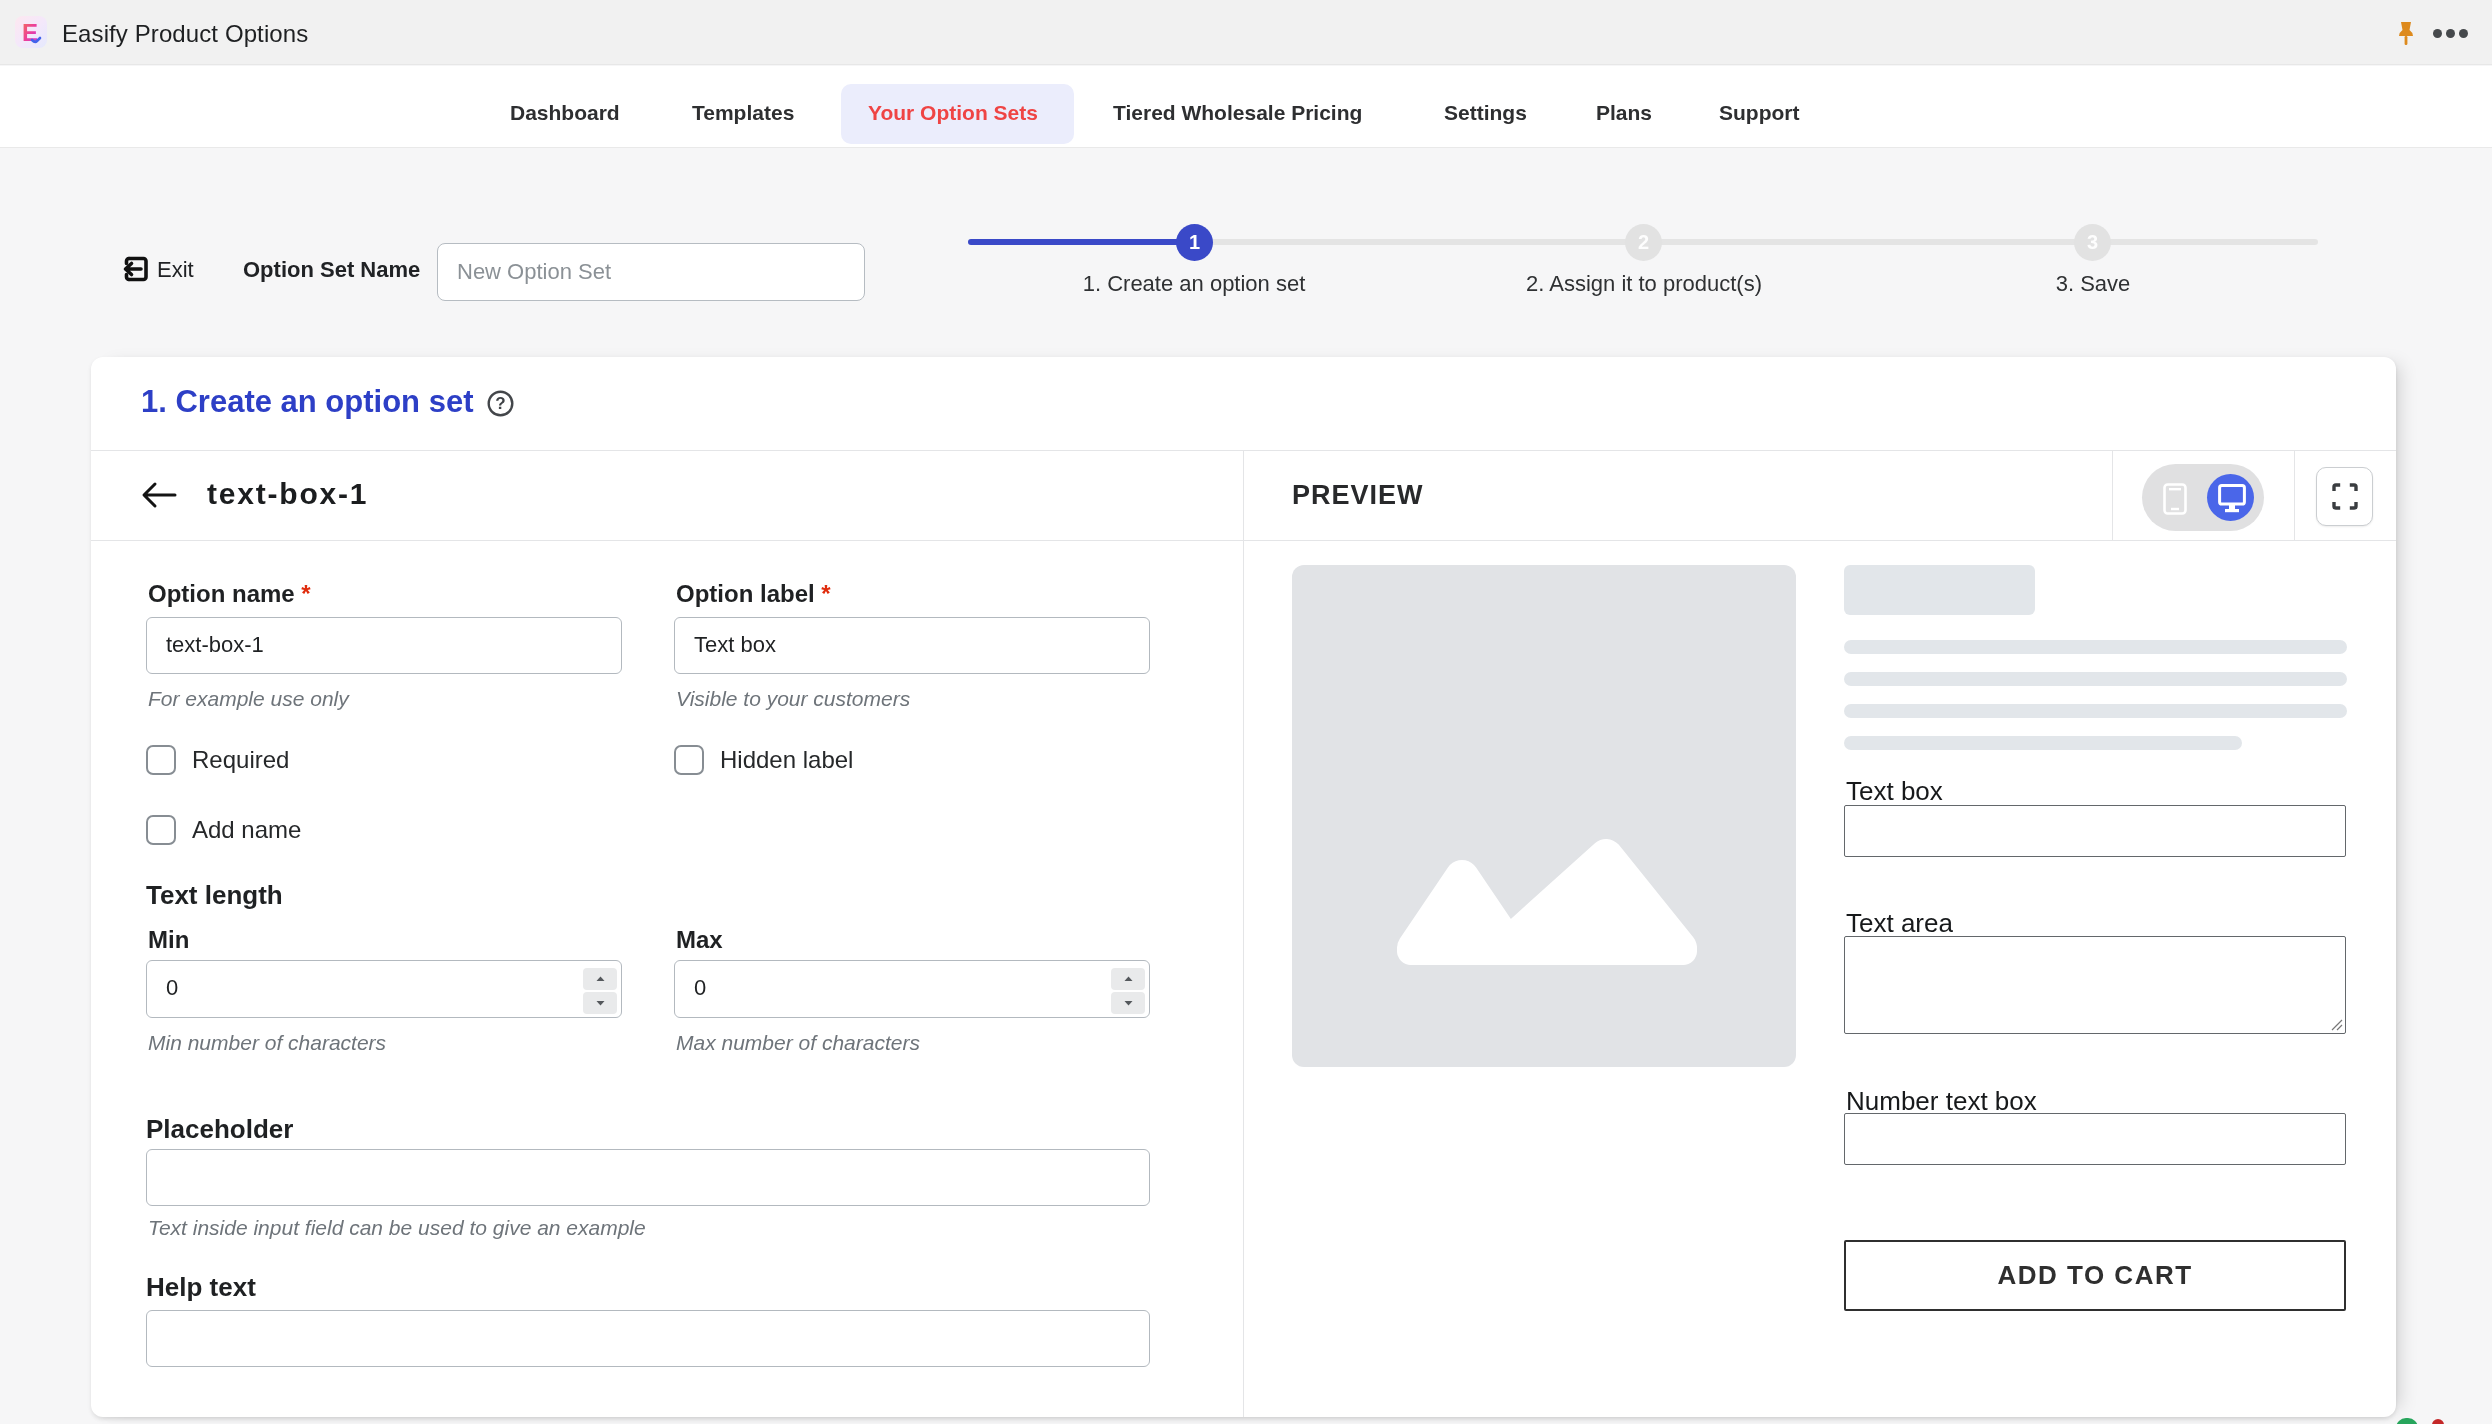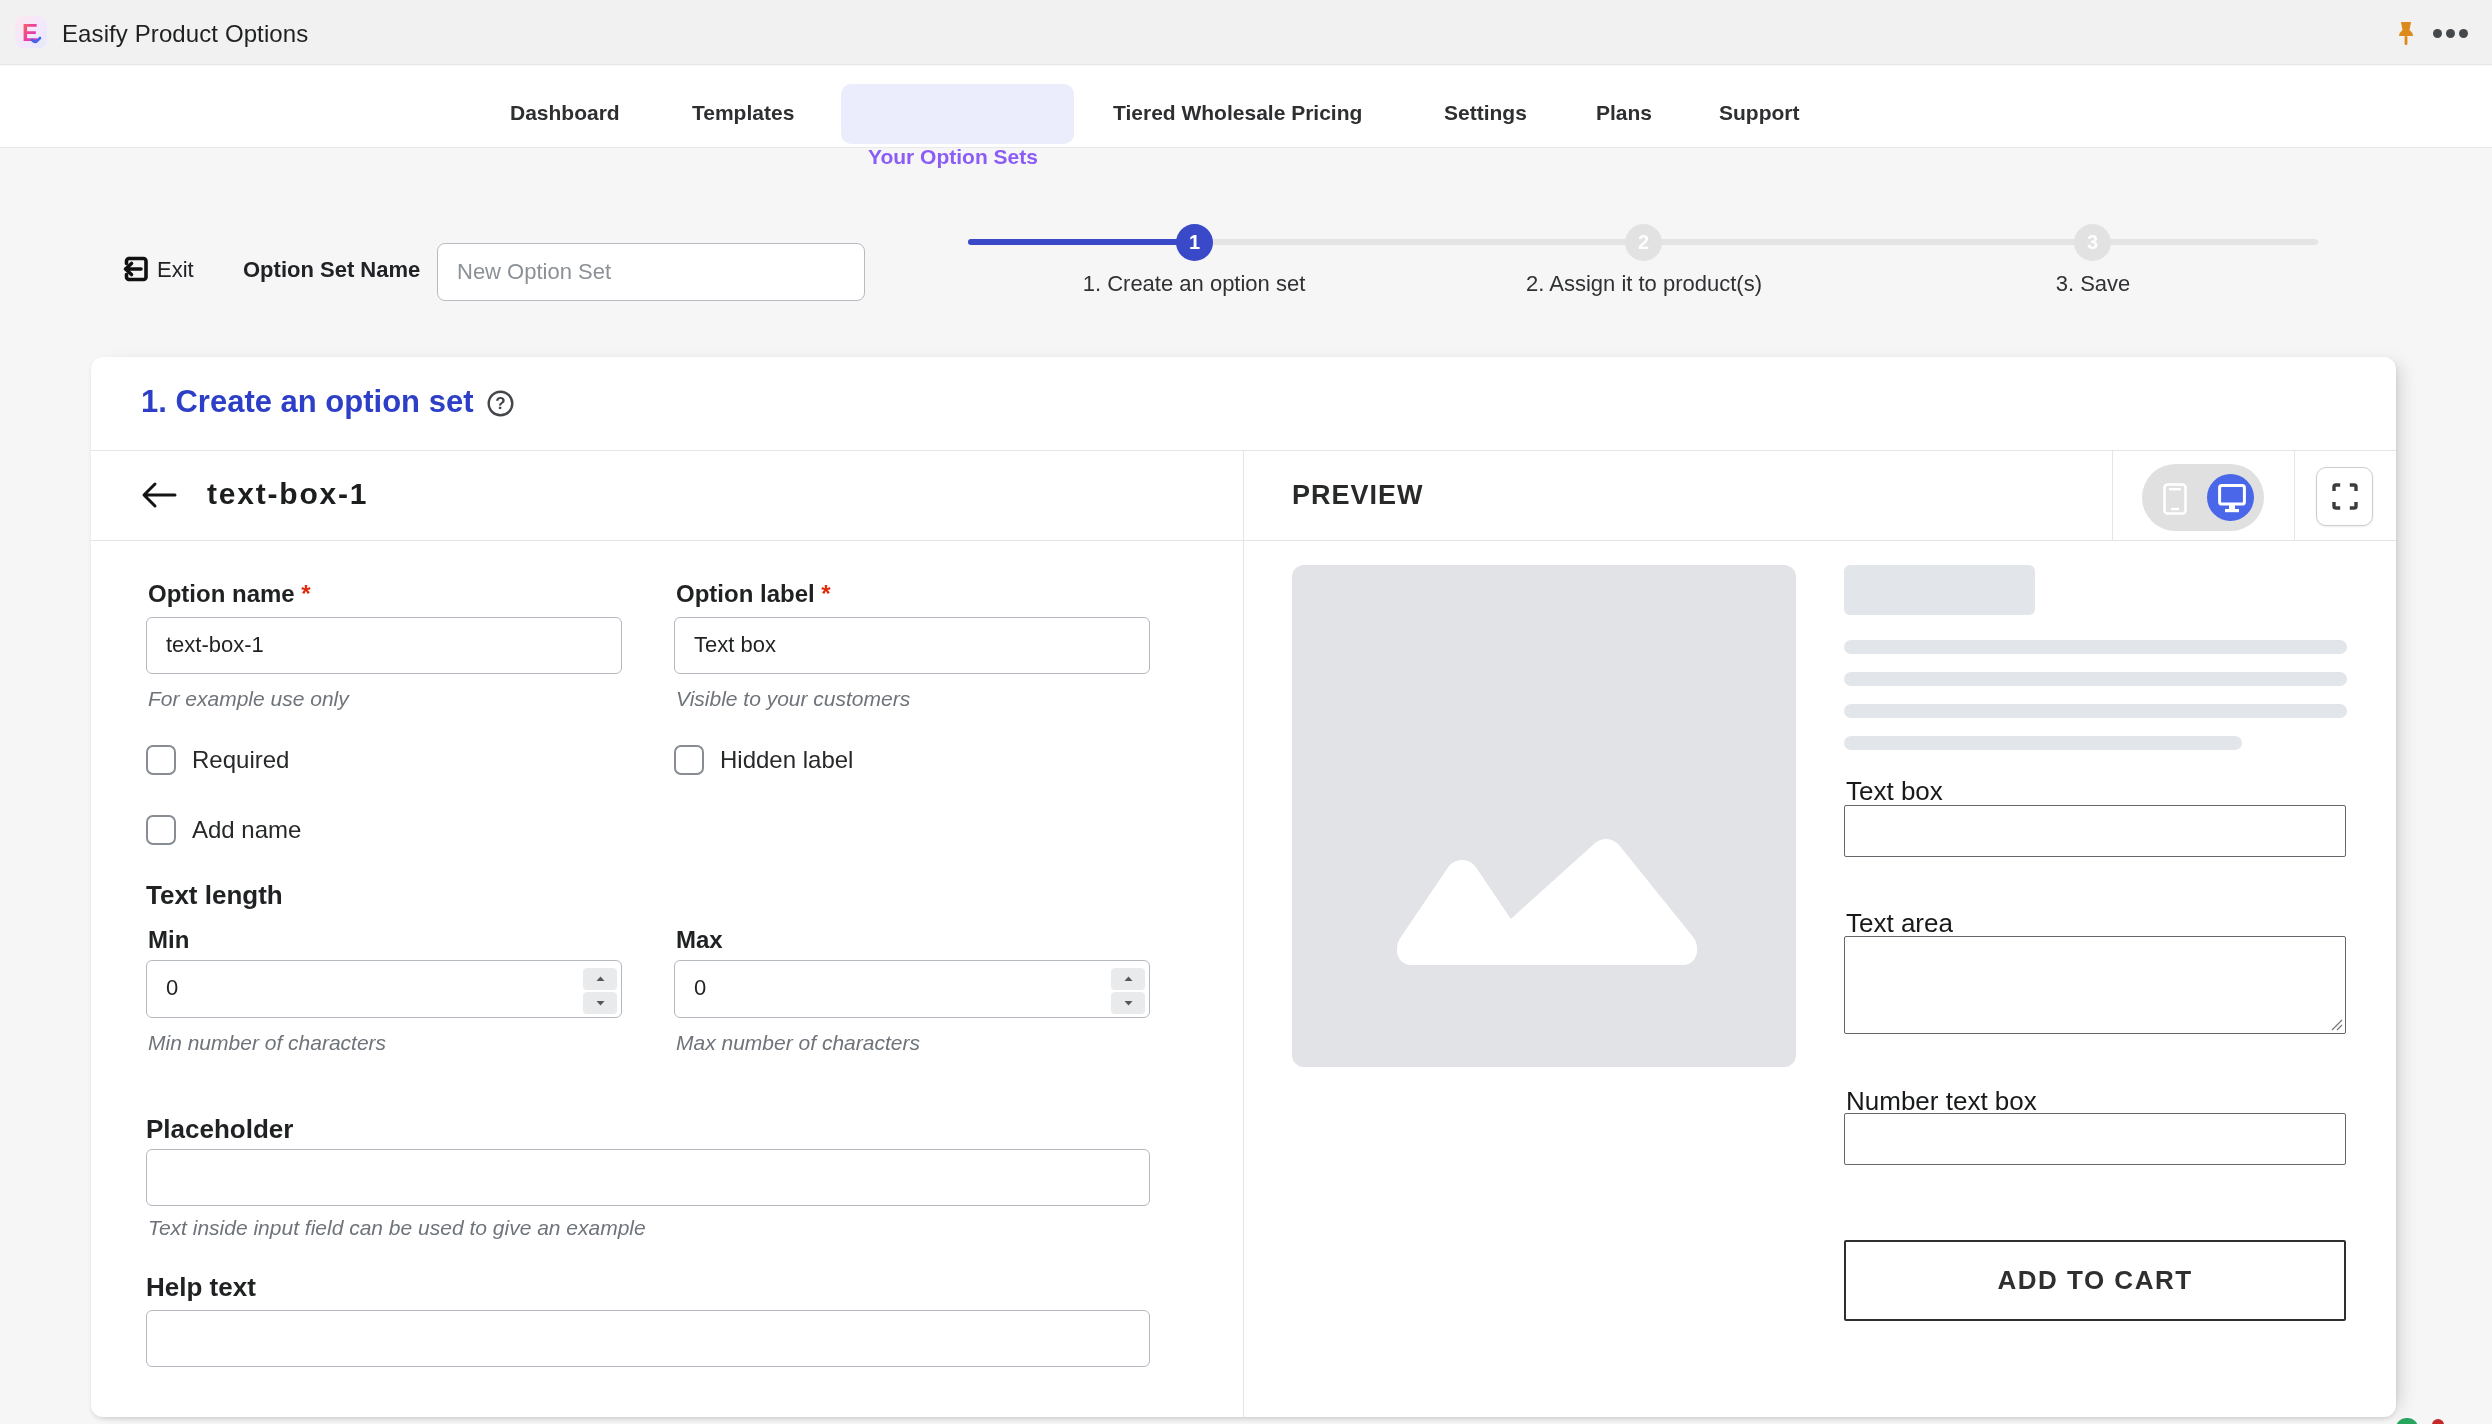--- a/index.html
+++ b/index.html
@@ -12,21 +12,21 @@
 #appicon { position:absolute; left:15px; top:16px; width:32px; height:32px; border-radius:8px;
   background:linear-gradient(135deg,#fde8f0 0%,#f3e8fb 55%,#e4e9fd 100%); }
 #apptitle { position:absolute; left:62px; top:20px; font-size:24px; font-weight:500; color:#1e2022; letter-spacing:0.1px; }
 #pin { position:absolute; left:2394px; top:20px; }
 .dots { position:absolute; top:29px; width:9px; height:9px; border-radius:50%; background:#46494c; }
 
 
 #navbar { position:absolute; left:0; top:66px; width:2492px; height:82px; background:#ffffff; border-bottom:1px solid #e9e9e9; }
 .nav { position:absolute; top:0; height:94px; display:flex; align-items:center; font-size:21px; font-weight:700; color:#2e2f31; white-space:nowrap; }
 #navpill { position:absolute; left:841px; top:18px; width:233px; height:60px; background:#ebedfc; border-radius:10px; }
-.navactive { color:#8b5cf6;margin-top:44px; }
+.navactive { color:#ef4444; }
 #exittext { position:absolute; left:157px; top:257px; font-size:22px; font-weight:400; color:#202225; }
 #osn { position:absolute; left:243px; top:257px; font-size:22px; font-weight:600; color:#202225; }
 #osninput { position:absolute; left:437px; top:243px; width:428px; height:58px; background:#fff; border:1.5px solid #b6bcc2; border-radius:8px; }
 #osninput span { position:absolute; left:19px; top:15px; font-size:22px; color:#8b9196; }
 
 
 #track { position:absolute; left:968px; top:239px; width:1350px; height:6px; border-radius:3px; background:#e4e4e4; }
 #trackactive { position:absolute; left:968px; top:239px; width:226px; height:6px; border-radius:3px; background:#3a49c8; }
 .stepc { position:absolute; top:224px; width:37px; height:37px; border-radius:50%; color:#fff; font-size:20px; font-weight:700; display:flex; align-items:center; justify-content:center; }
 .stepc.on { background:#3a49c8; }
@@ -60,21 +60,21 @@
 .spinner { position:absolute; width:34px; height:22px; background:#e9eaeb; border-radius:4px; display:flex; align-items:center; justify-content:center; }
 .spinner svg { display:block; }
 .wideinput { position:absolute; left:55px; width:1004px; height:57px; background:#fff; border:1.5px solid #b3b9bf; border-radius:6px; }
 
 
 #imgph { position:absolute; left:1201px; top:208px; width:504px; height:502px; background:#e1e3e6; border-radius:12px; }
 .skel { position:absolute; background:#e2e6ea; }
 .plab { position:absolute; left:1755px; font-size:26px; color:#17191b; }
 .pinput { position:absolute; left:1753px; width:502px; height:52px; background:#fff; border:1px solid #63676b; border-radius:2px; }
 #ptextarea { position:absolute; left:1753px; top:579px; width:502px; height:98px; background:#fff; border:1px solid #63676b; border-radius:2px; }
-#addcart { position:absolute; left:1753px; top:883px; width:502px; height:81px; border:2px solid #2f2f2f; border-radius:2px; display:flex; align-items:center; justify-content:center; font-size:26px; font-weight:700; letter-spacing:1.5px; color:#2f2f2f; }
+#addcart { position:absolute; left:1753px; top:883px; width:502px; height:71px; border:2px solid #2f2f2f; border-radius:2px; display:flex; align-items:center; justify-content:center; font-size:26px; font-weight:700; letter-spacing:1.5px; color:#2f2f2f; }
 
 #greendot { position:absolute; left:2396px; top:1418px; width:22px; height:10px; border-radius:10px 10px 0 0; background:#27a55c; }
 #reddot { position:absolute; left:2432px; top:1419px; width:12px; height:8px; border-radius:6px 6px 0 0; background:#c42828; }
 </style>
 </head>
 <body>
 
 <div id="topbar">
   <div id="appicon">
     <svg width="32" height="32" viewBox="0 0 32 32">

